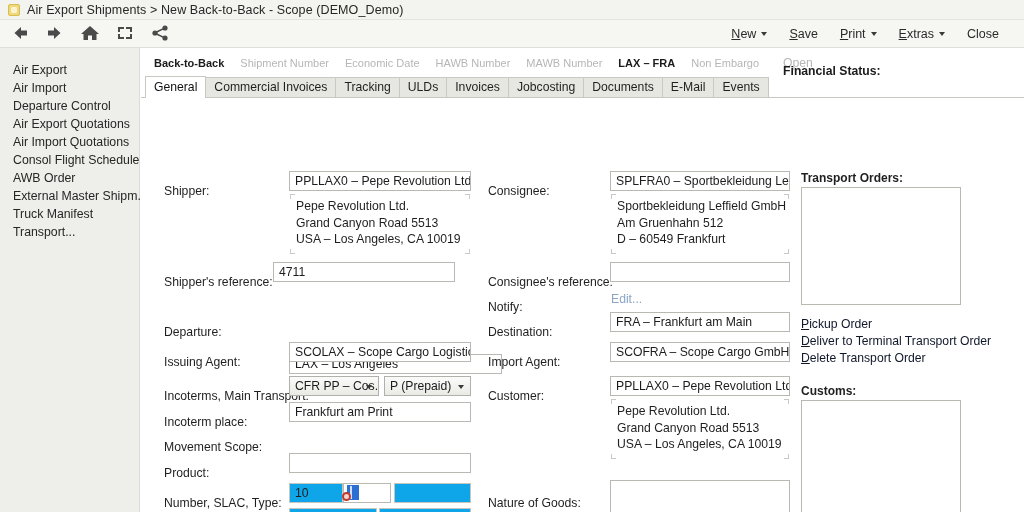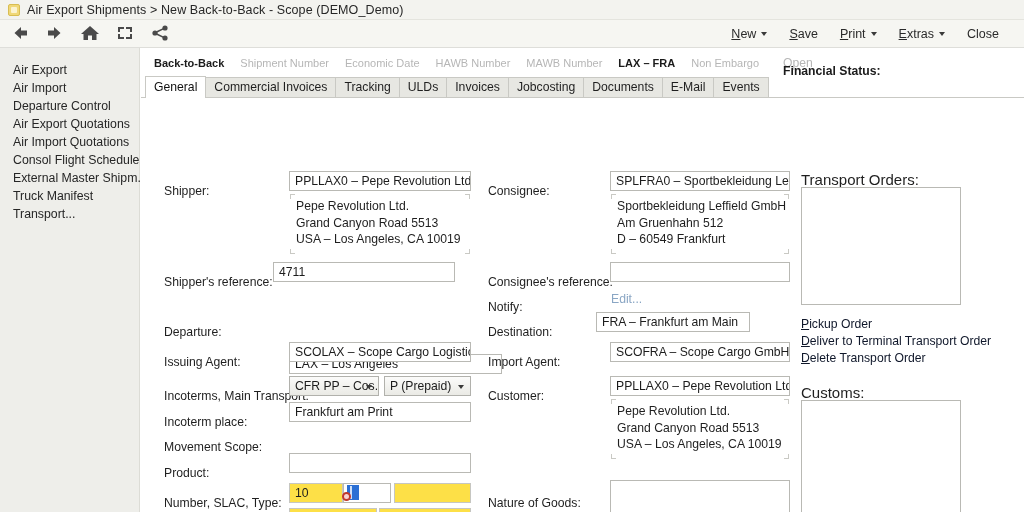--- a/index.html
+++ b/index.html
@@ -118,21 +118,21 @@
     position: absolute; font-size: 12.2px; color: #1f1f1f; white-space: nowrap; margin-top: 8px;
   }
 
   .fld {
     position: absolute; background: #ffffff;
     border: 1px solid #b9b9b4;
     font-size: 12.2px; color: #1c1c1c;
     padding: 0 5px; line-height: 18px; height: 20px;
     white-space: nowrap; overflow: hidden;
   }
-  .fld.ro { background: #fde047; border-color: #c6c6c1; }
+  .fld.ro { background: #0ea5e9; border-color: #c6c6c1; }
 
   .addr {
     position: absolute; font-size: 12.2px; color: #1f1f1f; line-height: 16.5px;
     white-space: pre-line;
   }
   .addr-frame {
     position: absolute; border: 1px solid transparent;
   }
   .corner { position: absolute; width: 5px; height: 5px; }
   .corner.tl { border-left: 1px solid #c9c9c4; border-top: 1px solid #c9c9c4; left: 0; top: 0; }
@@ -167,21 +167,21 @@
     background: #f7d2d2; border: 2px solid #c0392b;
   }
 
   .sel-caret {
     position: absolute; width: 12px; height: 15px; background: #2b6fd4;
   }
   .sel-caret::after {
     content: ""; position: absolute; left: 3px; top: 1px; width: 2px; height: 13px; background: #cfe0f8;
   }
 
-  .section-title { position: absolute; font-size: 15px; color: #1f1f1f; font-weight: normal; }
+  .section-title { position: absolute; font-size: 12px; color: #1f1f1f; font-weight: bold; }
 </style>
 </head>
 <body>
 
 <div id="app">
 
   <div class="titlebar">
     <div class="app-icon"></div>
     <div class="title-text">Air Export Shipments &gt; New Back-to-Back - Scope (DEMO_Demo)</div>
   </div>
@@ -244,20 +244,21 @@
   </div>
 
   <div class="sidebar">
     <div class="sb-list">
       <div class="sb-item">Air Export</div>
       <div class="sb-item">Air Import</div>
       <div class="sb-item">Departure Control</div>
       <div class="sb-item">Air Export Quotations</div>
       <div class="sb-item">Air Import Quotations</div>
       <div class="sb-item">Consol Flight Schedule</div>
+      <div class="sb-item">AWB Order</div>
       <div class="sb-item">External Master Shipm...</div>
       <div class="sb-item">Truck Manifest</div>
       <div class="sb-item">Transport...</div>
     </div>
   </div>
 
   <div class="content">
 
     <div class="rec-header">
       <div class="rh active">Back-to-Back</div>
@@ -350,21 +351,21 @@
 Am Gruenhahn 512
 D – 60549 Frankfurt</div>
 
       <div class="lbl" style="left:347px; top:169px;">Consignee's reference:</div>
       <div class="fld" style="left:469px; top:164px; width:180px;"></div>
 
       <div class="lbl" style="left:347px; top:194px;">Notify:</div>
       <div class="link" style="left:470px; top:194px;">Edit...</div>
 
       <div class="lbl" style="left:347px; top:219px;">Destination:</div>
-      <div class="fld" style="left:455px; top:214px; width:154px;">FRA – Frankfurt am Main</div>
+      <div class="fld" style="left:469px; top:214px; width:180px;">FRA – Frankfurt am Main</div>
 
       <div class="lbl" style="left:347px; top:249px;">Import Agent:</div>
       <div class="fld" style="left:469px; top:244px; width:180px;">SCOFRA – Scope Cargo GmbH Frank</div>
 
       <div class="lbl" style="left:347px; top:283px;">Customer:</div>
       <div class="fld" style="left:469px; top:278px; width:180px;">PPLLAX0 – Pepe Revolution Ltd.</div>
 
       <div class="addr-frame" style="left:469px; top:300px; width:180px; height:62px;">
         <span class="corner tl"></span>
           <span class="corner tr"></span>

